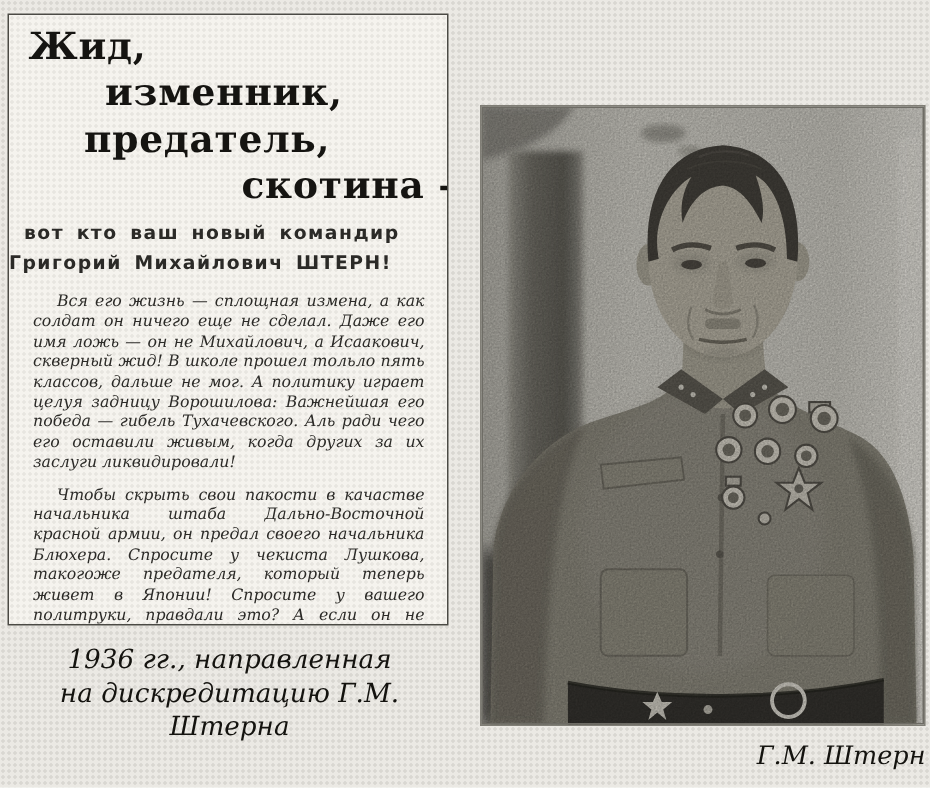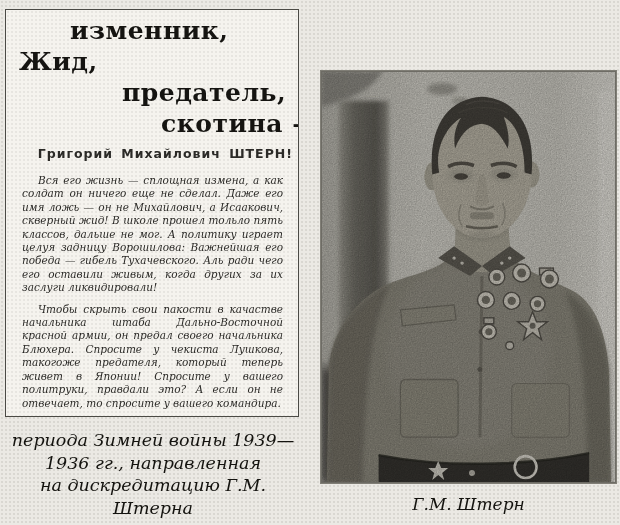--- a/index.html
+++ b/index.html
@@ -22,77 +22,77 @@
     overflow:hidden;
   }
   .headline { position:relative; margin-top:5px; height:126px; }
   .h-line {
     font-family:"DejaVu Serif", serif; font-weight:bold;
     font-size:25px; line-height:31px; color:#151411; letter-spacing:0.5px;
     white-space:nowrap;
   }
   .h-0 { margin-left:13px; }
   .h-1 { margin-left:64px; }
-  .h-2 { margin-left:116px; }
+  .h-2 { margin-left:50px; }
   .h-3 { margin-left:155px; }
   .sub1, .sub2 {
     font-family:"DejaVu Sans", sans-serif; font-weight:bold;
     font-size:12.5px; color:#2b2a27; letter-spacing:1px; word-spacing:3px;
     white-space:nowrap;
   }
   .sub1 { margin:6px 0 0 10px; }
-  .sub2 { margin:5px 5px 0 0; text-align:right; }
+  .sub2 { margin:5px 5px 0 0; text-align:left; }
   .leaflet-body {
     margin:13px 7px 0 8px;
     font-style:italic; font-size:10.5px; line-height:13.4px;
     text-align:justify; color:#2b2a27;
   }
   .leaflet-body p { text-indent:16px; margin:8px; }
   .leaflet-body p + p { margin-top:2px; }
   
   .caption-left {
     position:absolute; left:0; top:429px; width:306px;
     text-align:center; font-style:italic;
     font-size:17.5px; line-height:22.5px; color:#14130f;
   }
   .caption-right {
     position:absolute; left:320px; top:494px; width:297px;
-    text-align:center; font-style:italic;
+    text-align:right; font-style:italic;
     font-size:17px; color:#14130f;
   }
   
   .photo {
     position:absolute; left:320px; top:70px; width:297px; height:414px;
     border:1px solid #807e76; background:#c8c6be;
   }
   .photo svg { display:block; width:100%; height:100%; }
 </style>
 </head>
 <body>
 
 <div class="page">
 
   <div class="leaflet">
     <div class="headline">
+      <div class="h-line h-0">Жид,</div>
       <div class="h-line h-1">изменник,</div>
-      <div class="h-line h-0">Жид,</div>
       <div class="h-line h-2">предатель,</div>
       <div class="h-line h-3">скотина —</div>
     </div>
+    <div class="sub1">вот кто ваш новый командир</div>
     <div class="sub2">Григорий Михайлович ШТЕРН!</div>
     <div class="leaflet-body">
       <p>Вся его жизнь — сплощная измена, а как солдат он ничего еще не сделал. Даже его имя ложь — он не Михайлович, а Исаакович, скверный жид! В школе прошел тольло пять классов, дальше не мог. А политику играет целуя задницу Ворошилова: Важнейшая его победа — гибель Тухачевского. Аль ради чего его оставили живым, когда других за их заслуги ликвидировали!</p>
       <p>Чтобы скрыть свои пакости в качастве начальника штаба Дально-Восточной красной армии, он предал своего начальника Блюхера. Спросите у чекиста Лушкова, такогоже предателя, который теперь живет в Японии! Спросите у вашего политруки, правдали это? А если он не отвечает, то спросите у вашего командира.</p>
 
     </div>
 
   </div>
 
   <div class="caption-left">
-    <div>периода Зимней войны 1939—</div>
     <div>1936 гг., направленная</div>
     <div>на дискредитацию Г.М. Штерна</div>
   </div>
 
   <figure class="photo">
     <svg viewBox="0 0 297 414" preserveAspectRatio="none">
       <defs>
         <linearGradient id="wallGrad" x1="0" y1="0" x2="1" y2="0">
           <stop offset="0" stop-color="#b3b1a9"></stop>
           <stop offset="0.35" stop-color="#cdcbc3"></stop>

